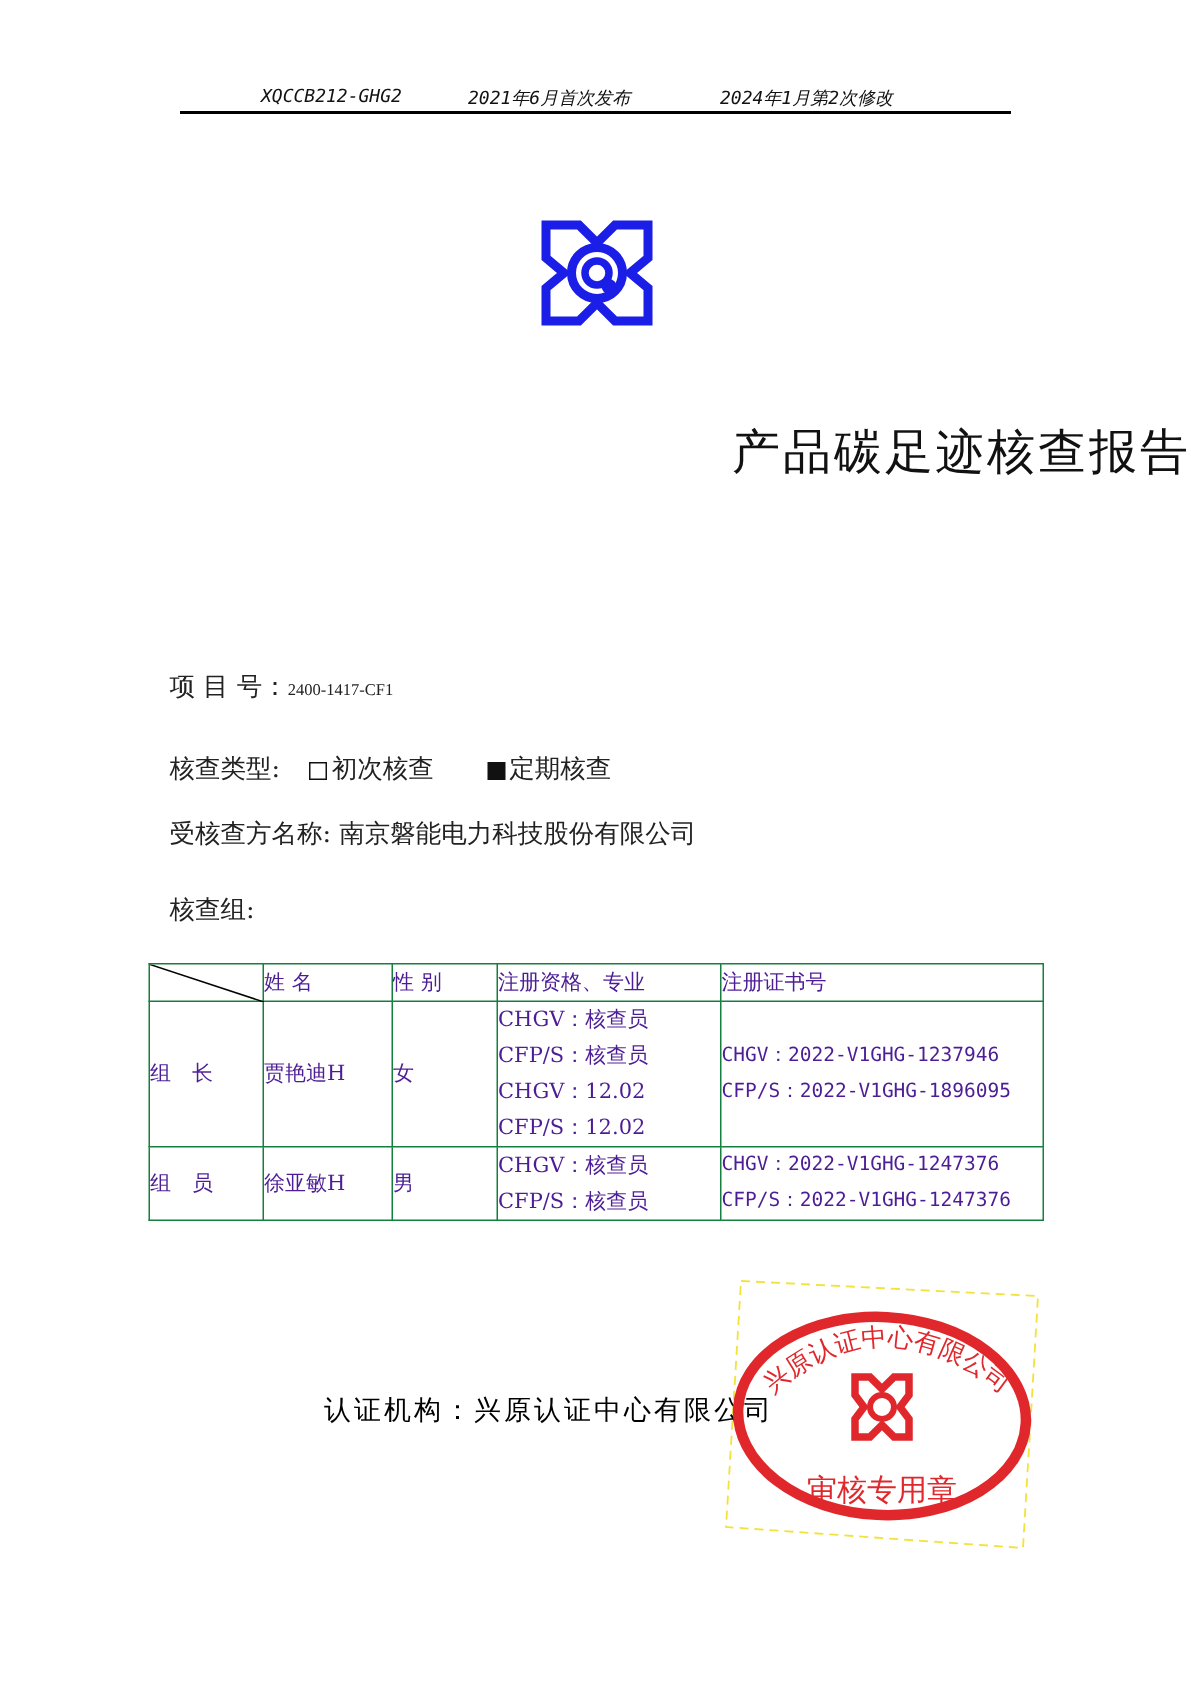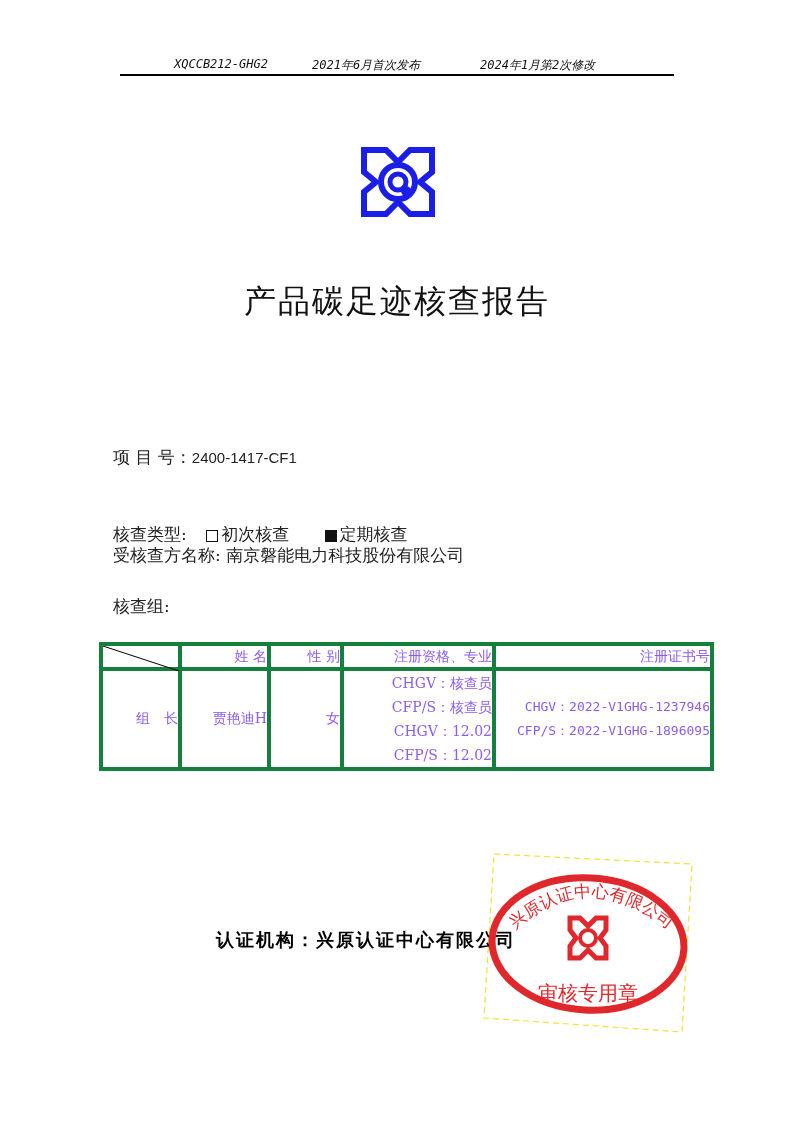--- a/index.html
+++ b/index.html
@@ -3,33 +3,33 @@
 <meta charset="utf-8">
 <style>
   html, body { margin:0; padding:0; background:#ffffff; }
   body { width:794px; height:1123px; position:relative; overflow:hidden;
          font-family:"DejaVu Serif","Liberation Serif",serif; color:#111; }
   .header { position:absolute; top:57px; left:120px; width:554px; font-size:12px;
             font-family:"DejaVu Sans Mono","Liberation Mono",monospace; color:#111; }
   .header span { position:absolute; top:0; white-space:nowrap;font-style:italic; }
   .header-rule { position:absolute; top:74px; left:120px; width:554px; height:2px; background:#000; }
   .logo { position:absolute; left:360px; top:146px; width:76px; height:72px; }
-  .title { position:absolute; top:280px; left:0; width:794px; text-align:center;
+  .title { position:absolute; top:280px; left:0; width:794px; text-align:right;
            font-size:32px; letter-spacing:2px; color:#111; }
   .field { position:absolute; left:113px; font-size:17px; color:#222; white-space:nowrap; }
-  .mono { font-family:Liberation Sans, sans-serif; font-size:15px; }
+  .mono { font-family:Liberation Serif, serif; font-size:11px; }
   .box-empty { display:inline-block; width:10px; height:10px; border:1.5px solid #111; vertical-align:middle; margin-right:3px; margin-left:14px; }
   .box-filled { display:inline-block; width:12px; height:12px; background:#111; vertical-align:middle; margin-right:3px; margin-left:30px; }
   table.team { position:absolute; left:99px; top:642px; border-collapse:collapse; font-size:14px; }
-  table.team td { border:4px solid #15803d; text-align:right; padding:0; color:#8b5cf6; }
+  table.team td { border:1px solid #15803d; text-align:left; padding:0; color:#4c1d95; }
   table.team td .line { display:block; height:24px; line-height:24px; }
   .monoc { font-family:"DejaVu Sans Mono","Liberation Mono",monospace; font-size:13px;margin-left:12px; }
   .diag { position:relative; }
   .diag svg { position:absolute; left:0; top:0; }
-  .org { position:absolute; top:928px; left:216px; font-size:18px; font-weight:bold;
+  .org { position:absolute; top:928px; left:216px; font-size:18px; font-weight:normal;
          font-family:"DejaVu Sans","Liberation Sans",sans-serif; letter-spacing:2px; color:#000; white-space:nowrap; }
   .stamp { position:absolute; left:482px; top:852px; width:212px; height:182px; }
 </style>
 </head>
 <body>
 
 <div class="header">
   <span style="left:54px">XQCCB212-GHG2</span>
   <span style="left:192px">2021年6月首次发布</span>
   <span style="left:360px">2024年1月第2次修改</span>
@@ -46,21 +46,21 @@
     <circle cx="46" cy="45" r="5" fill="#1a1ee6"></circle>
   </svg>
 </div>
 
 <div class="title">产品碳足迹核查报告</div>
 
 <div class="field" style="top:446px">
   <span>项 目 号：</span><span class="mono">2400-1417-CF1</span>
 </div>
 
-<div class="field" style="top:523px">
+<div class="field" style="top:501px">
   <span>核查类型:</span>
   <span class="box-empty"></span><span>初次核查</span>
   <span class="box-filled"></span><span>定期核查</span>
 </div>
 
 <div class="field" style="top:544px">
   <span>受核查方名称:</span>
   <span>南京磐能电力科技股份有限公司</span>
 </div>
 
@@ -87,20 +87,33 @@
       <span class="line">CHGV：核查员</span>
       <span class="line">CFP/S：核查员</span>
       <span class="line">CHGV：12.02</span>
       <span class="line">CFP/S：12.02</span>
     </td>
     <td class="monoc">
       <span class="line">CHGV：2022-V1GHG-1237946</span>
       <span class="line">CFP/S：2022-V1GHG-1896095</span>
     </td>
   </tr>
+  <tr>
+    <td>组　员</td>
+    <td>徐亚敏H</td>
+    <td>男</td>
+    <td>
+      <span class="line">CHGV：核查员</span>
+      <span class="line">CFP/S：核查员</span>
+    </td>
+    <td class="monoc">
+      <span class="line">CHGV：2022-V1GHG-1247376</span>
+      <span class="line">CFP/S：2022-V1GHG-1247376</span>
+    </td>
+  </tr>
 </tbody>
   </table>
 
 <div class="org">
   <span>认证机构：</span><span>兴原认证中心有限公司</span>
 </div>
 
 <div class="stamp">
   <svg width="212" height="182" viewBox="0 0 212 182">
     <polygon points="12,2 210,12 200,180 2,166" fill="none" stroke="#f2e23a" stroke-width="1.2" stroke-dasharray="6,4"></polygon>

